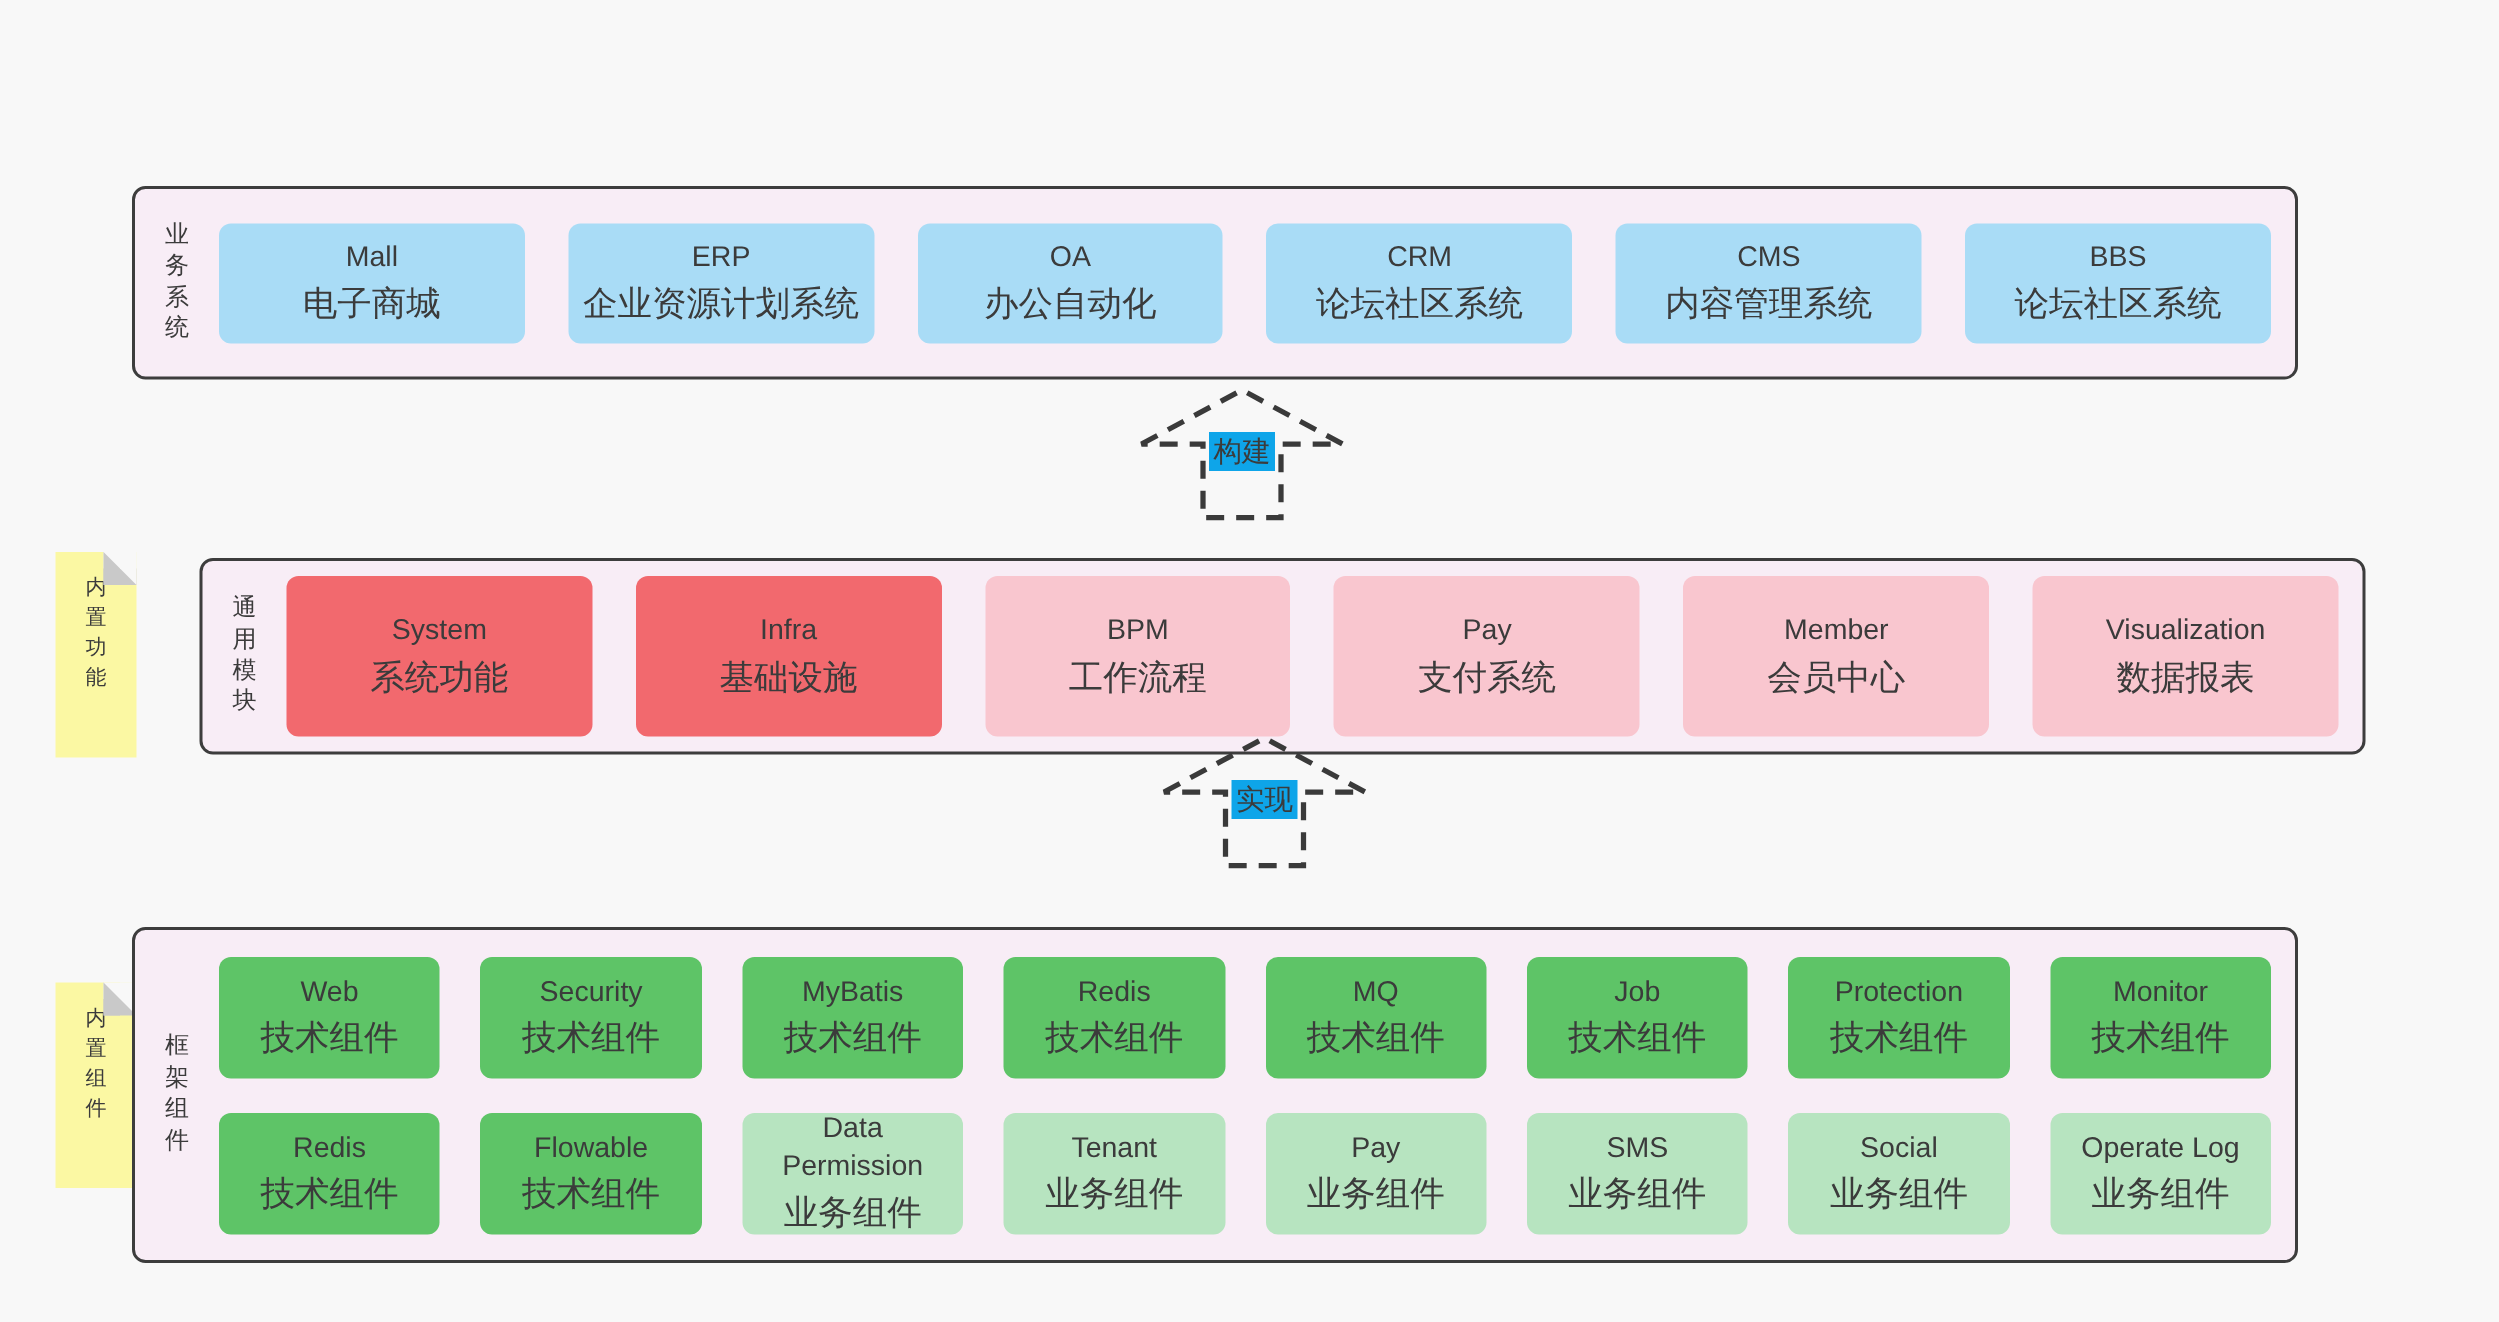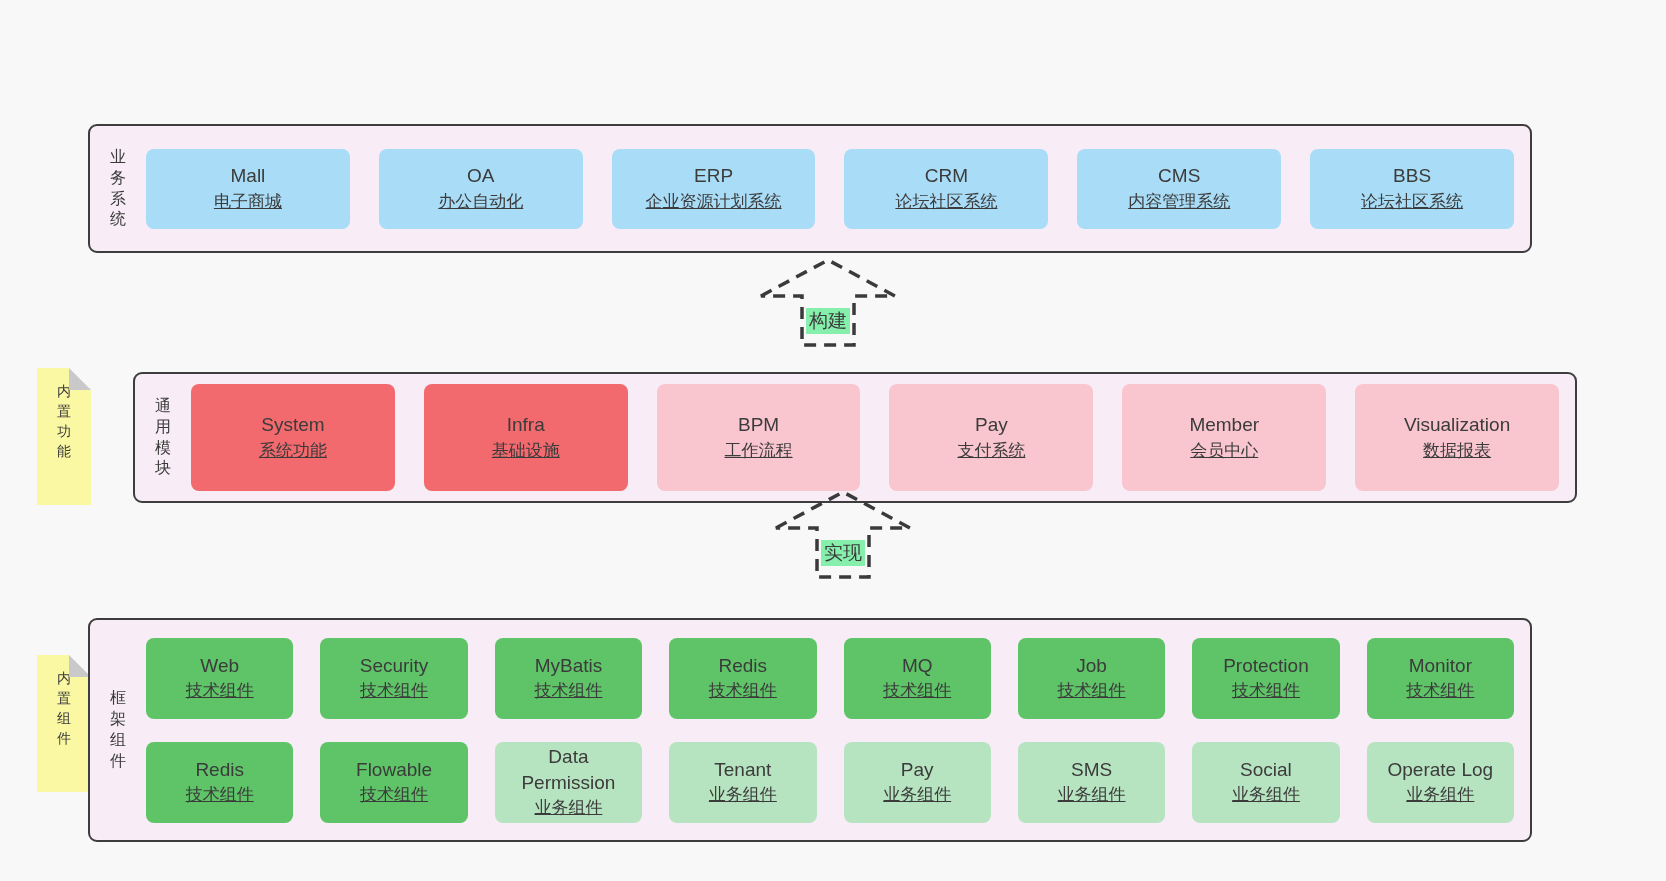--- a/index.html
+++ b/index.html
@@ -34,21 +34,21 @@
   
   .box{
     flex:1;border-radius:8px;display:flex;flex-direction:column;
     align-items:center;justify-content:center;text-align:center;
     color:#3b3b3b;padding:4px 6px;box-sizing:border-box;
   }
   .layer-business .box{height:80px;}
   .layer-modules .box{height:107px;}
   .layer-components .box{height:81px;}
   .box .en{font-size:19px;line-height:1.35;}
-  .box .zh{font-size:17px;line-height:1.35;margin-top:2px;text-decoration:underline;}
+  .box .zh{font-size:23px;line-height:1.35;margin-top:2px;}
   .c-blue{background:#a9dcf6;}
   .c-red{background:#f2696e;}
   .c-pink{background:#f9c6cf;}
   .c-green{background:#5ec467;}
   .c-lightgreen{background:#b7e4c0;}
   
   .sticky{
     position:absolute;left:37px;width:54px;height:137px;z-index:0;
     background:#fbf8a3;display:flex;justify-content:center;
   }
@@ -62,22 +62,22 @@
   .sticky .sticky-text{
     width:24px;font-size:14px;line-height:1.42;word-break:break-all;
     text-align:center;margin-top:14px;color:#3b3b3b;
   }
   
   .arrow{position:absolute;width:150px;height:92px;z-index:2;}
   .arrow-build{left:753px;top:256px;}
   .arrow-implement{left:768px;top:488px;}
   .arrow svg{position:absolute;left:0;top:0;}
   .arrow-label{
-    position:absolute;left:50%;top:52px;transform:translateX(-50%);
-    background:#86efac;padding:0 3px;font-size:19px;color:#3b3b3b;
+    position:absolute;left:50%;top:32px;transform:translateX(-50%);
+    background:#0ea5e9;padding:0 3px;font-size:19px;color:#3b3b3b;
     white-space:nowrap;
   }
 </style>
 </head>
 <body>
 
 <div class="sticky sticky-modules">
   <span class="fold"></span>
   <div class="sticky-text">内置功能</div>
 </div>
@@ -91,26 +91,26 @@
   <div class="layer-label">
     <div class="label-text">业务系统</div>
   </div>
   <div class="layer-content">
     <div class="row6">
       <div class="box c-blue">
         <div class="en">Mall</div>
         <div class="zh">电子商城</div>
       </div>
       <div class="box c-blue">
+        <div class="en">ERP</div>
+        <div class="zh">企业资源计划系统</div>
+      </div>
+      <div class="box c-blue">
         <div class="en">OA</div>
         <div class="zh">办公自动化</div>
-      </div>
-      <div class="box c-blue">
-        <div class="en">ERP</div>
-        <div class="zh">企业资源计划系统</div>
       </div>
       <div class="box c-blue">
         <div class="en">CRM</div>
         <div class="zh">论坛社区系统</div>
       </div>
       <div class="box c-blue">
         <div class="en">CMS</div>
         <div class="zh">内容管理系统</div>
       </div>
       <div class="box c-blue">

